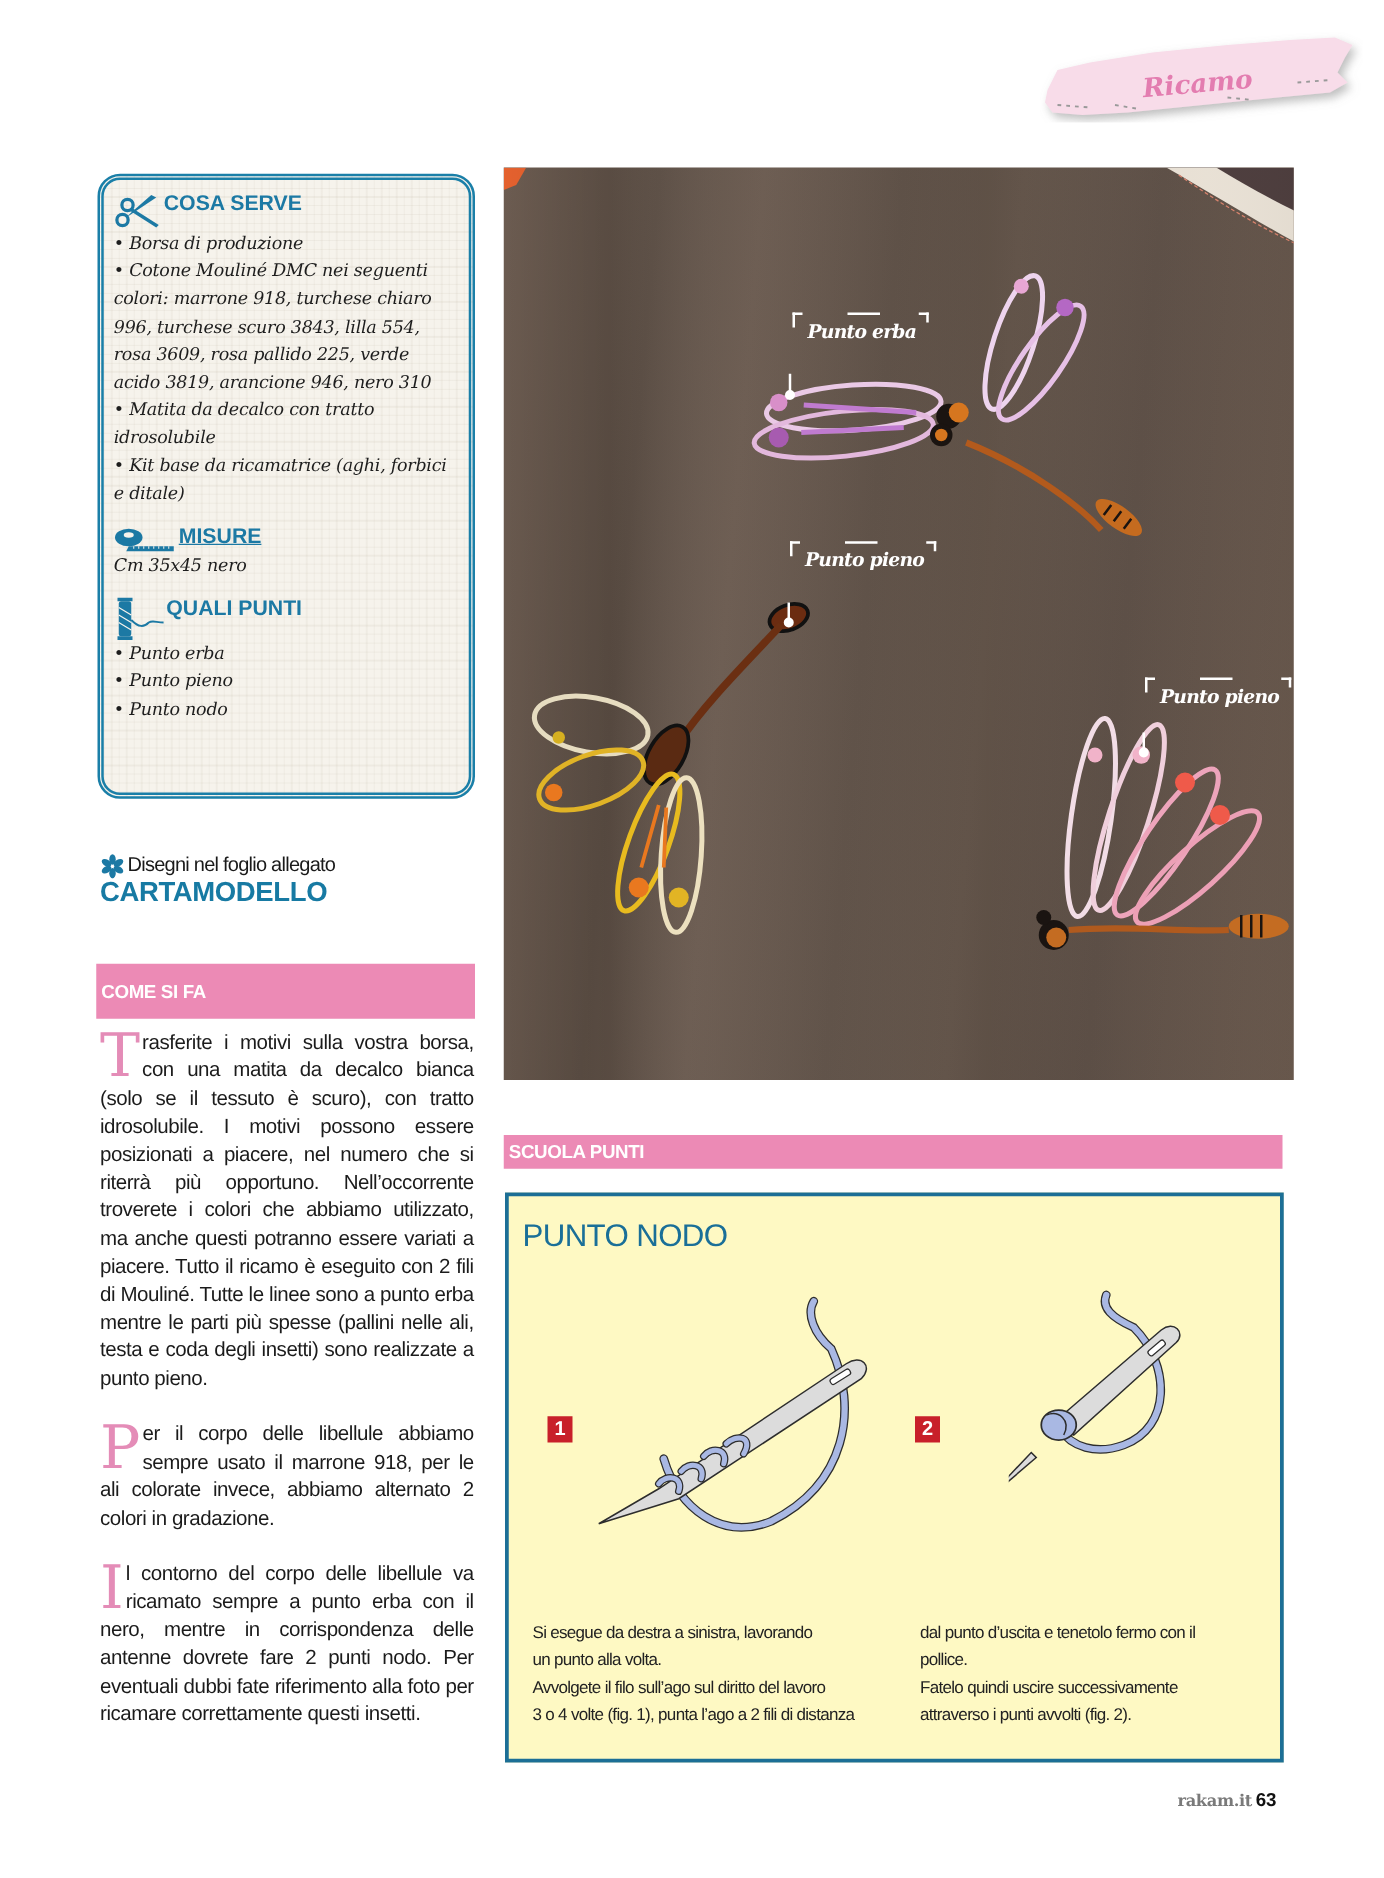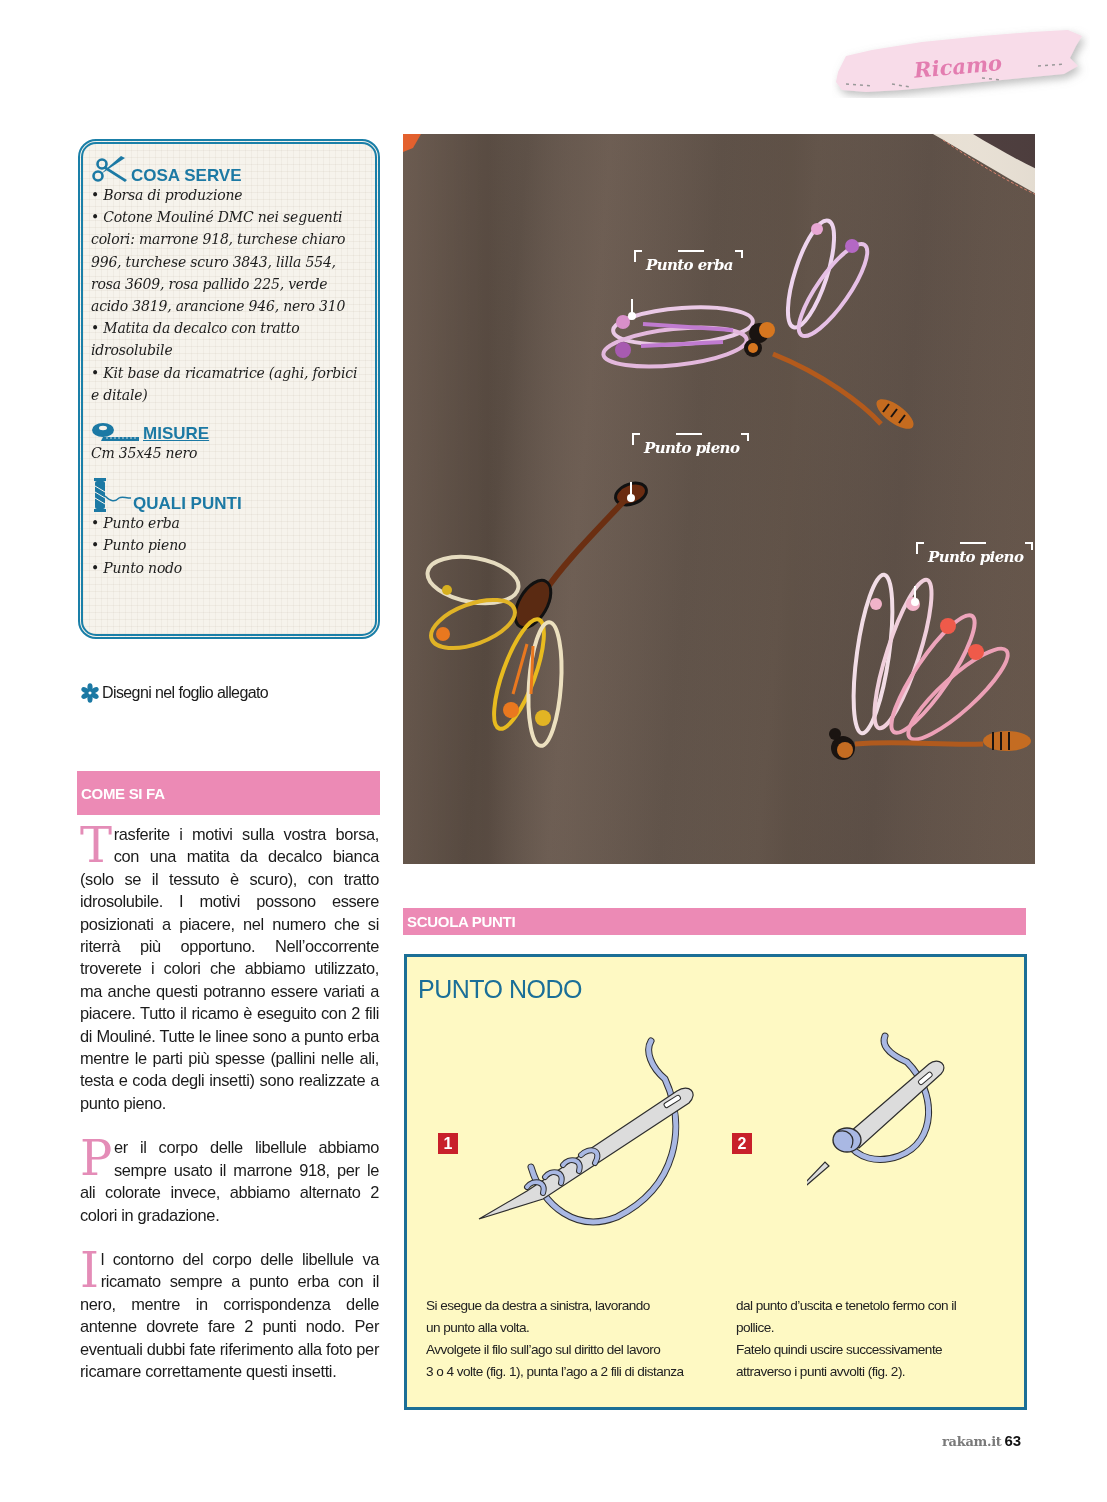--- a/index.html
+++ b/index.html
@@ -12,21 +12,21 @@
   .section-tag .tag-label { position: absolute; left: 82px; top: 28px; transform: rotate(-5deg);
     font-family: "DejaVu Serif", serif; font-style: italic; font-weight: bold; font-size: 21px; color: #e37db0; }
 
   
   .materials { position: absolute; left: 78px; top: 139px; width: 302px; height: 500px;
     border: 3px double #1a7fa8; border-width: 5px; border-radius: 18px;
     background: #f6f3ec;
     background-image: repeating-linear-gradient(0deg, rgba(180,170,150,0.12) 0 1px, transparent 1px 7px),
                       repeating-linear-gradient(90deg, rgba(180,170,150,0.10) 0 1px, transparent 1px 6px);
     padding: 8px 8px 0 8px; }
-  .materials .sec-head { display: flex; align-items: flex-end; gap: 2px; color: #1c79a4;
+  .materials .sec-head { display: flex; gap: 2px; color: #1c79a4;
     font-family: "Liberation Sans", sans-serif; font-weight: bold; font-size: 17px; line-height: 1; }
   .materials .sec-head svg { flex: none; }
   .materials .item { font-family: "DejaVu Serif", serif; font-style: italic; font-size: 14px; line-height: 22.2px; color: #1d1d1d; letter-spacing: -0.2px; }
   .m-head-1 { margin-top: 2px; }
   .m-head-2 { margin-top: 14px; text-decoration: underline; }
   .m-head-3 { margin-top: 14px; }
 
   
   .cartamodello { position: absolute; left: 80px; top: 683px; width: 300px; }
   .cartamodello .line1 { display: flex; align-items: center; gap: 2px; font-size: 16px; letter-spacing: -0.6px; color: #1a1a1a; }
@@ -140,20 +140,21 @@
         <ellipse cx="0" cy="-5.5" rx="2.6" ry="4.2"></ellipse>
         <ellipse cx="0" cy="-5.5" rx="2.6" ry="4.2" transform="rotate(60)"></ellipse>
         <ellipse cx="0" cy="-5.5" rx="2.6" ry="4.2" transform="rotate(120)"></ellipse>
         <ellipse cx="0" cy="-5.5" rx="2.6" ry="4.2" transform="rotate(180)"></ellipse>
         <ellipse cx="0" cy="-5.5" rx="2.6" ry="4.2" transform="rotate(240)"></ellipse>
         <ellipse cx="0" cy="-5.5" rx="2.6" ry="4.2" transform="rotate(300)"></ellipse>
       </g>
     </svg>
     <span>Disegni nel foglio allegato</span>
   </div>
+  <div class="line2">CARTAMODELLO</div>
 </div>
 
 <div class="pink-bar bar-come">COME SI FA</div>
 
 <div class="body-col">
   <p>
     <span class="dropcap">T</span><span>rasferite i motivi sulla vostra borsa, con una matita da decalco bianca (solo se il tessuto è scuro), con tratto idrosolubile. I motivi possono essere posizionati a piacere, nel numero che si riterrà più opportuno. Nell’occorrente troverete i colori che abbiamo utilizzato, ma anche questi potranno essere variati a piacere. Tutto il ricamo è eseguito con 2 fili di Mouliné. Tutte le linee sono a punto erba mentre le parti più spesse (pallini nelle ali, testa e coda degli insetti) sono realizzate a punto pieno.</span>
   </p>
   <p>
     <span class="dropcap">P</span><span>er il corpo delle libellule abbiamo sempre usato il marrone 918, per le ali colorate invece, abbiamo alternato 2 colori in gradazione.</span>

